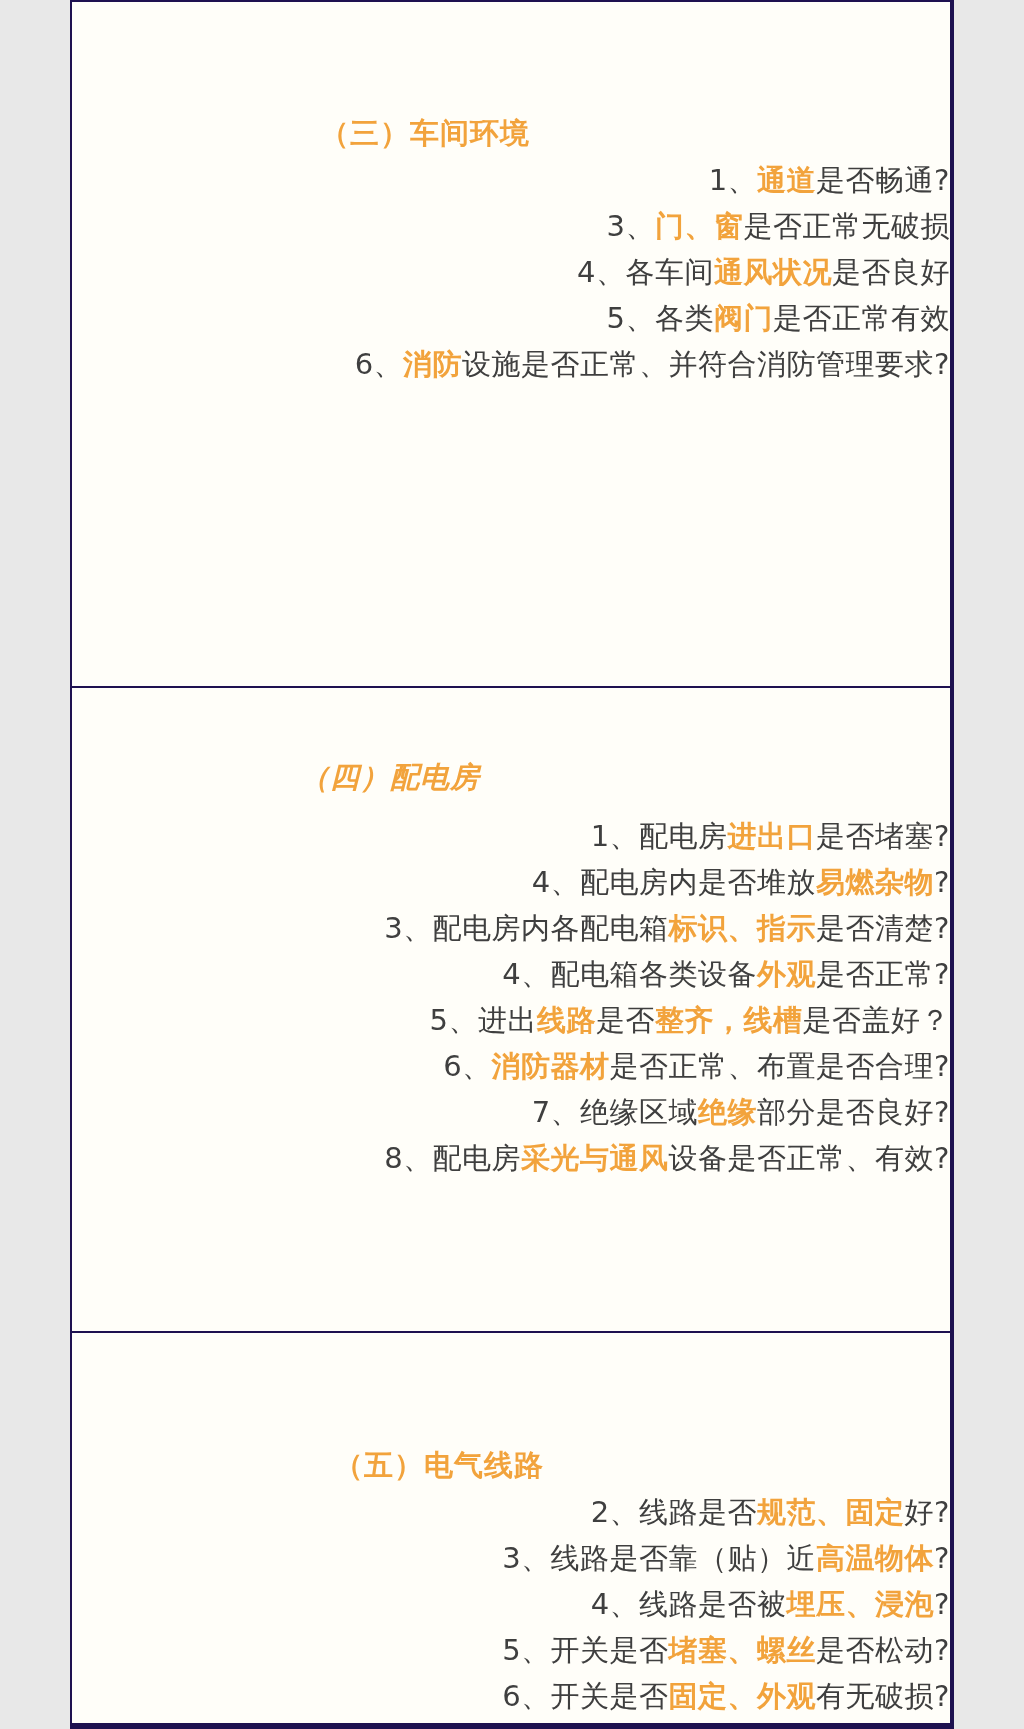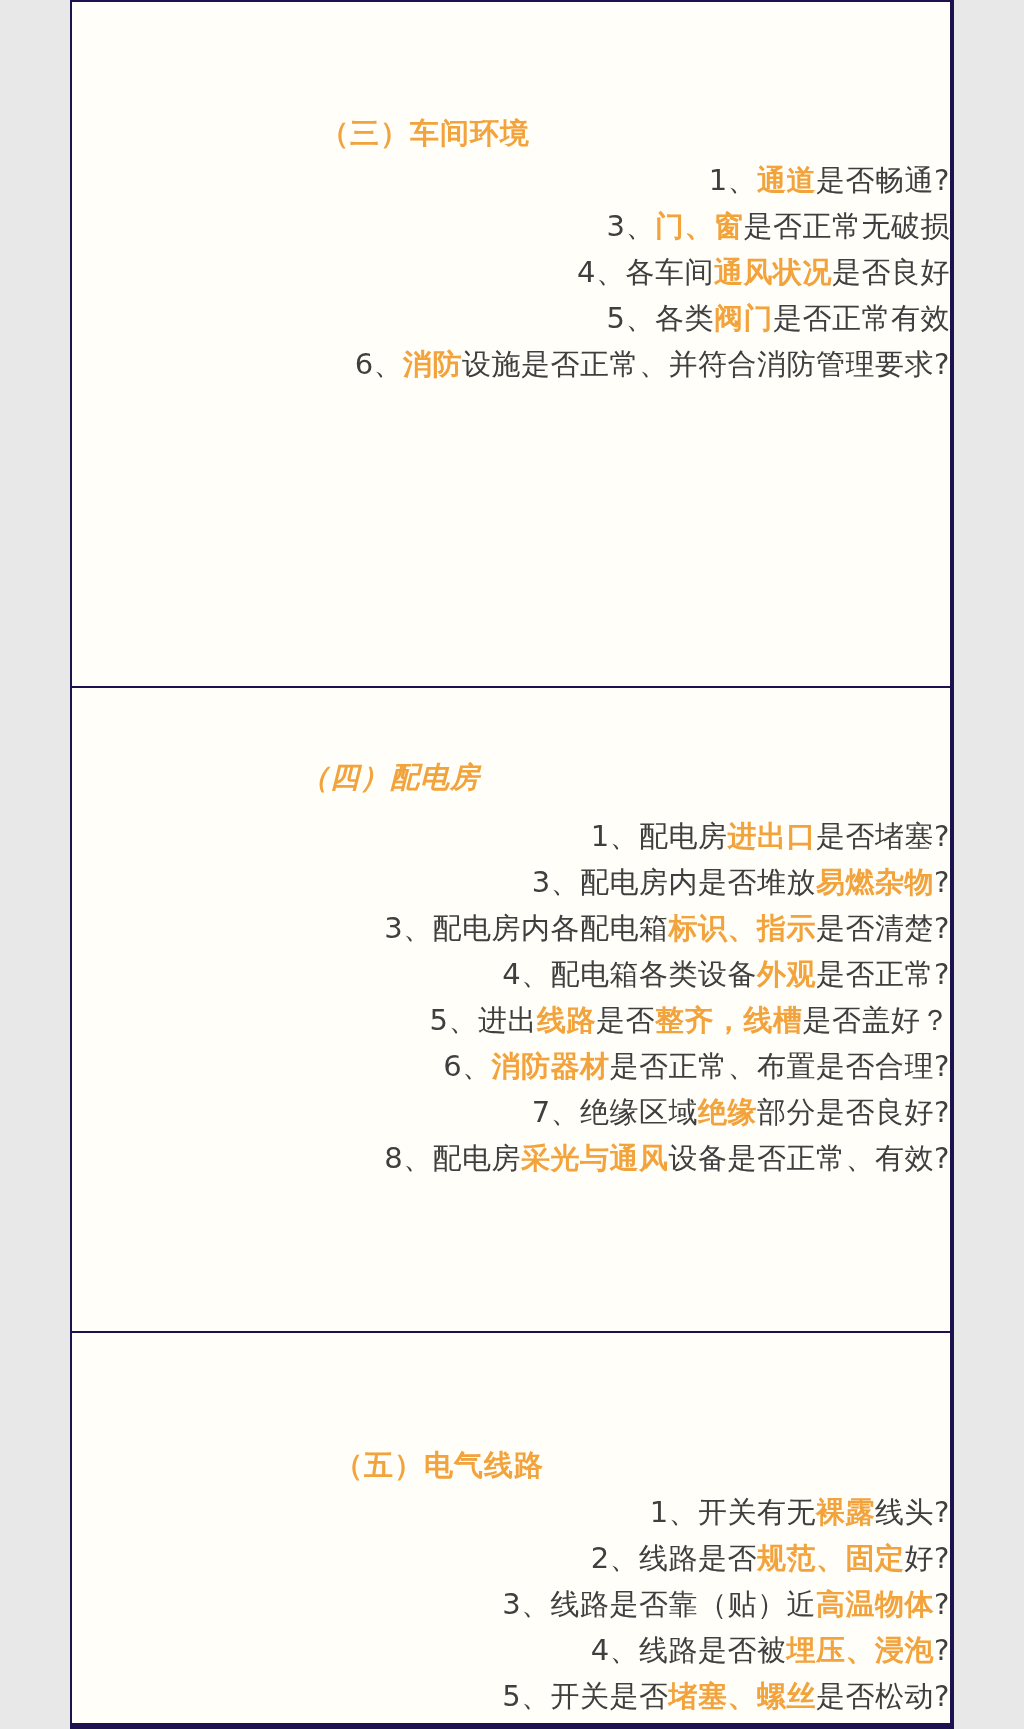--- a/index.html
+++ b/index.html
@@ -62,36 +62,35 @@
         <div class="item"><span>6、</span><span class="hl">消防</span><span>设施是否正常、并符合消防管理要求?</span></div>
       </div>
   </section>
 
   <div class="divider"></div>
 
   <section class="slide slide-2">
     <h2 class="section-title">（四）配电房</h2>
     <div class="items">
         <div class="item"><span>1、配电房</span><span class="hl">进出口</span><span>是否堵塞?</span></div>
-        <div class="item"><span>3、配电房内是否堆放</span><span class="hl">易燃杂物</span><span>?</span></div>
+        <div class="item"><span>4、配电房内是否堆放</span><span class="hl">易燃杂物</span><span>?</span></div>
         <div class="item"><span>3、配电房内各配电箱</span><span class="hl">标识、指示</span><span>是否清楚?</span></div>
         <div class="item"><span>4、配电箱各类设备</span><span class="hl">外观</span><span>是否正常?</span></div>
         <div class="item"><span>5、进出</span><span class="hl">线路</span><span>是否</span><span class="hl">整齐，线槽</span><span>是否盖好？</span></div>
         <div class="item"><span>6、</span><span class="hl">消防器材</span><span>是否正常、布置是否合理?</span></div>
         <div class="item"><span>7、绝缘区域</span><span class="hl">绝缘</span><span>部分是否良好?</span></div>
         <div class="item"><span>8、配电房</span><span class="hl">采光与通风</span><span>设备是否正常、有效?</span></div>
       </div>
   </section>
 
   <div class="divider"></div>
 
   <section class="slide slide-3">
     <h2 class="section-title">（五）电气线路</h2>
     <div class="items">
-        <div class="item"><span>1、开关有无</span><span class="hl">裸露</span><span>线头?</span></div>
         <div class="item"><span>2、线路是否</span><span class="hl">规范、固定</span><span>好?</span></div>
         <div class="item"><span>3、线路是否靠（贴）近</span><span class="hl">高温物体</span><span>?</span></div>
         <div class="item"><span>4、线路是否被</span><span class="hl">埋压、浸泡</span><span>?</span></div>
         <div class="item"><span>5、开关是否</span><span class="hl">堵塞、螺丝</span><span>是否松动?</span></div>
         <div class="item"><span>6、开关是否</span><span class="hl">固定、外观</span><span>有无破损?</span></div>
       </div>
 
   </section>
 
 </div>

